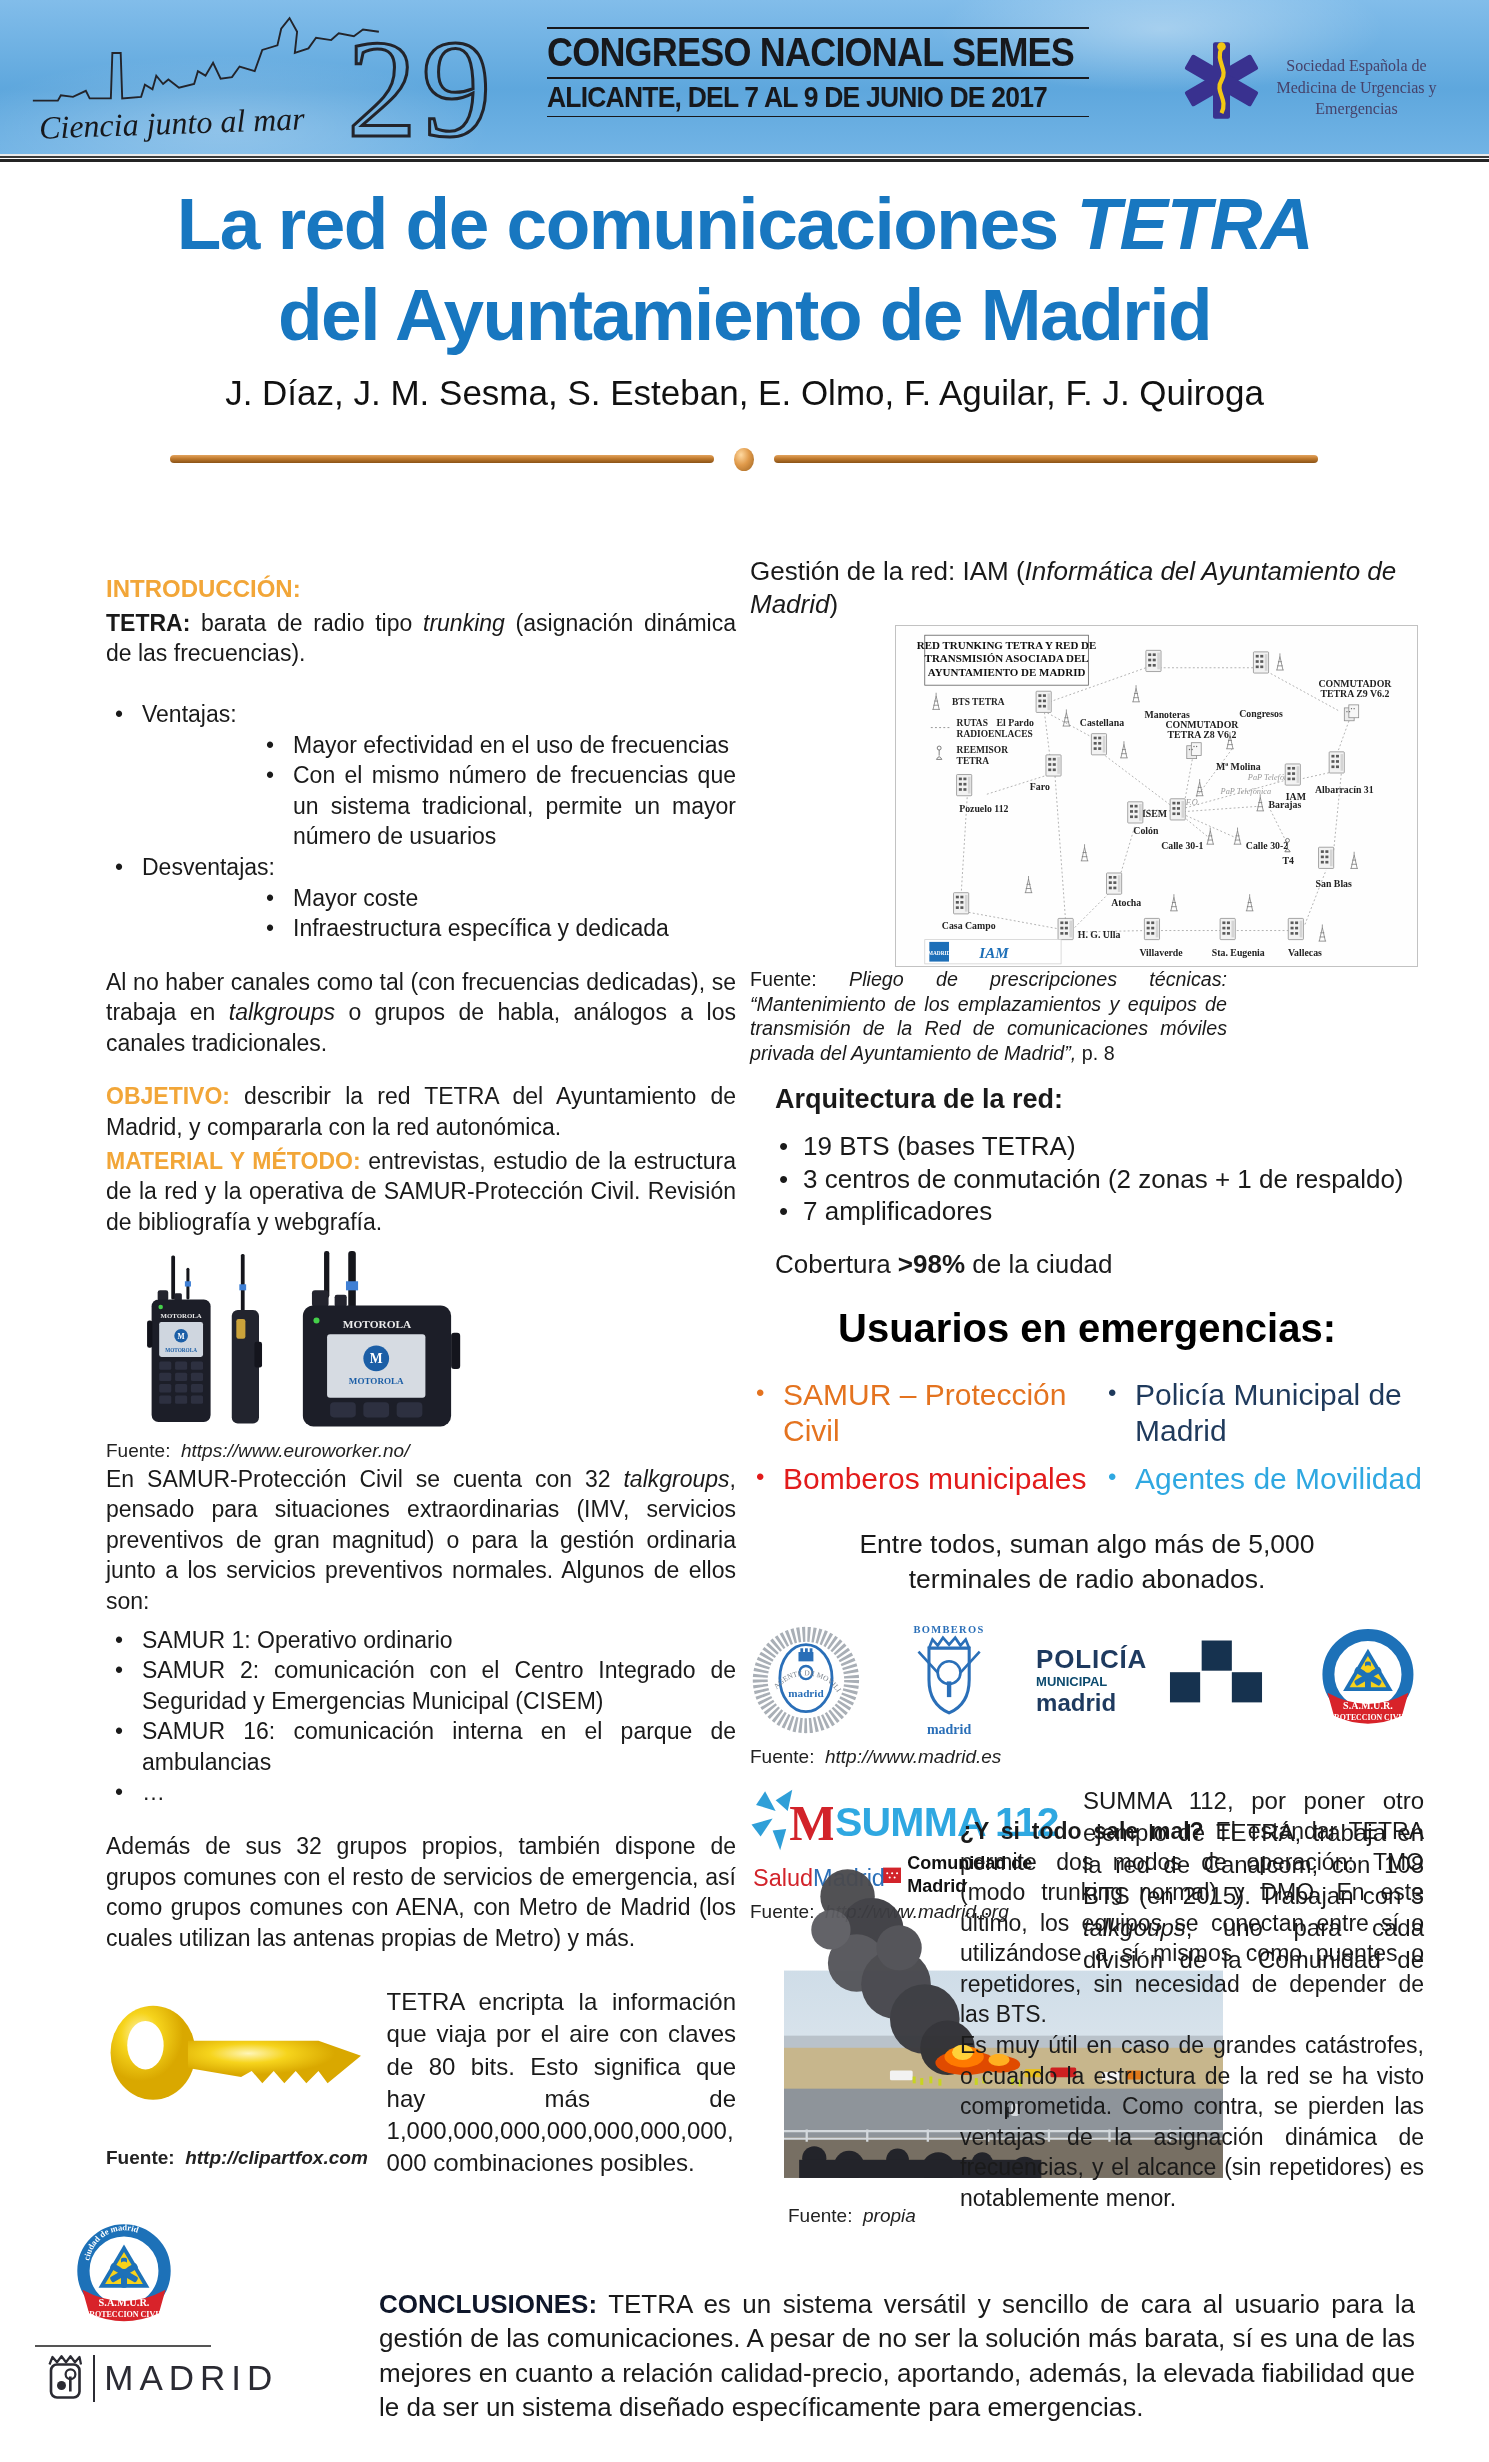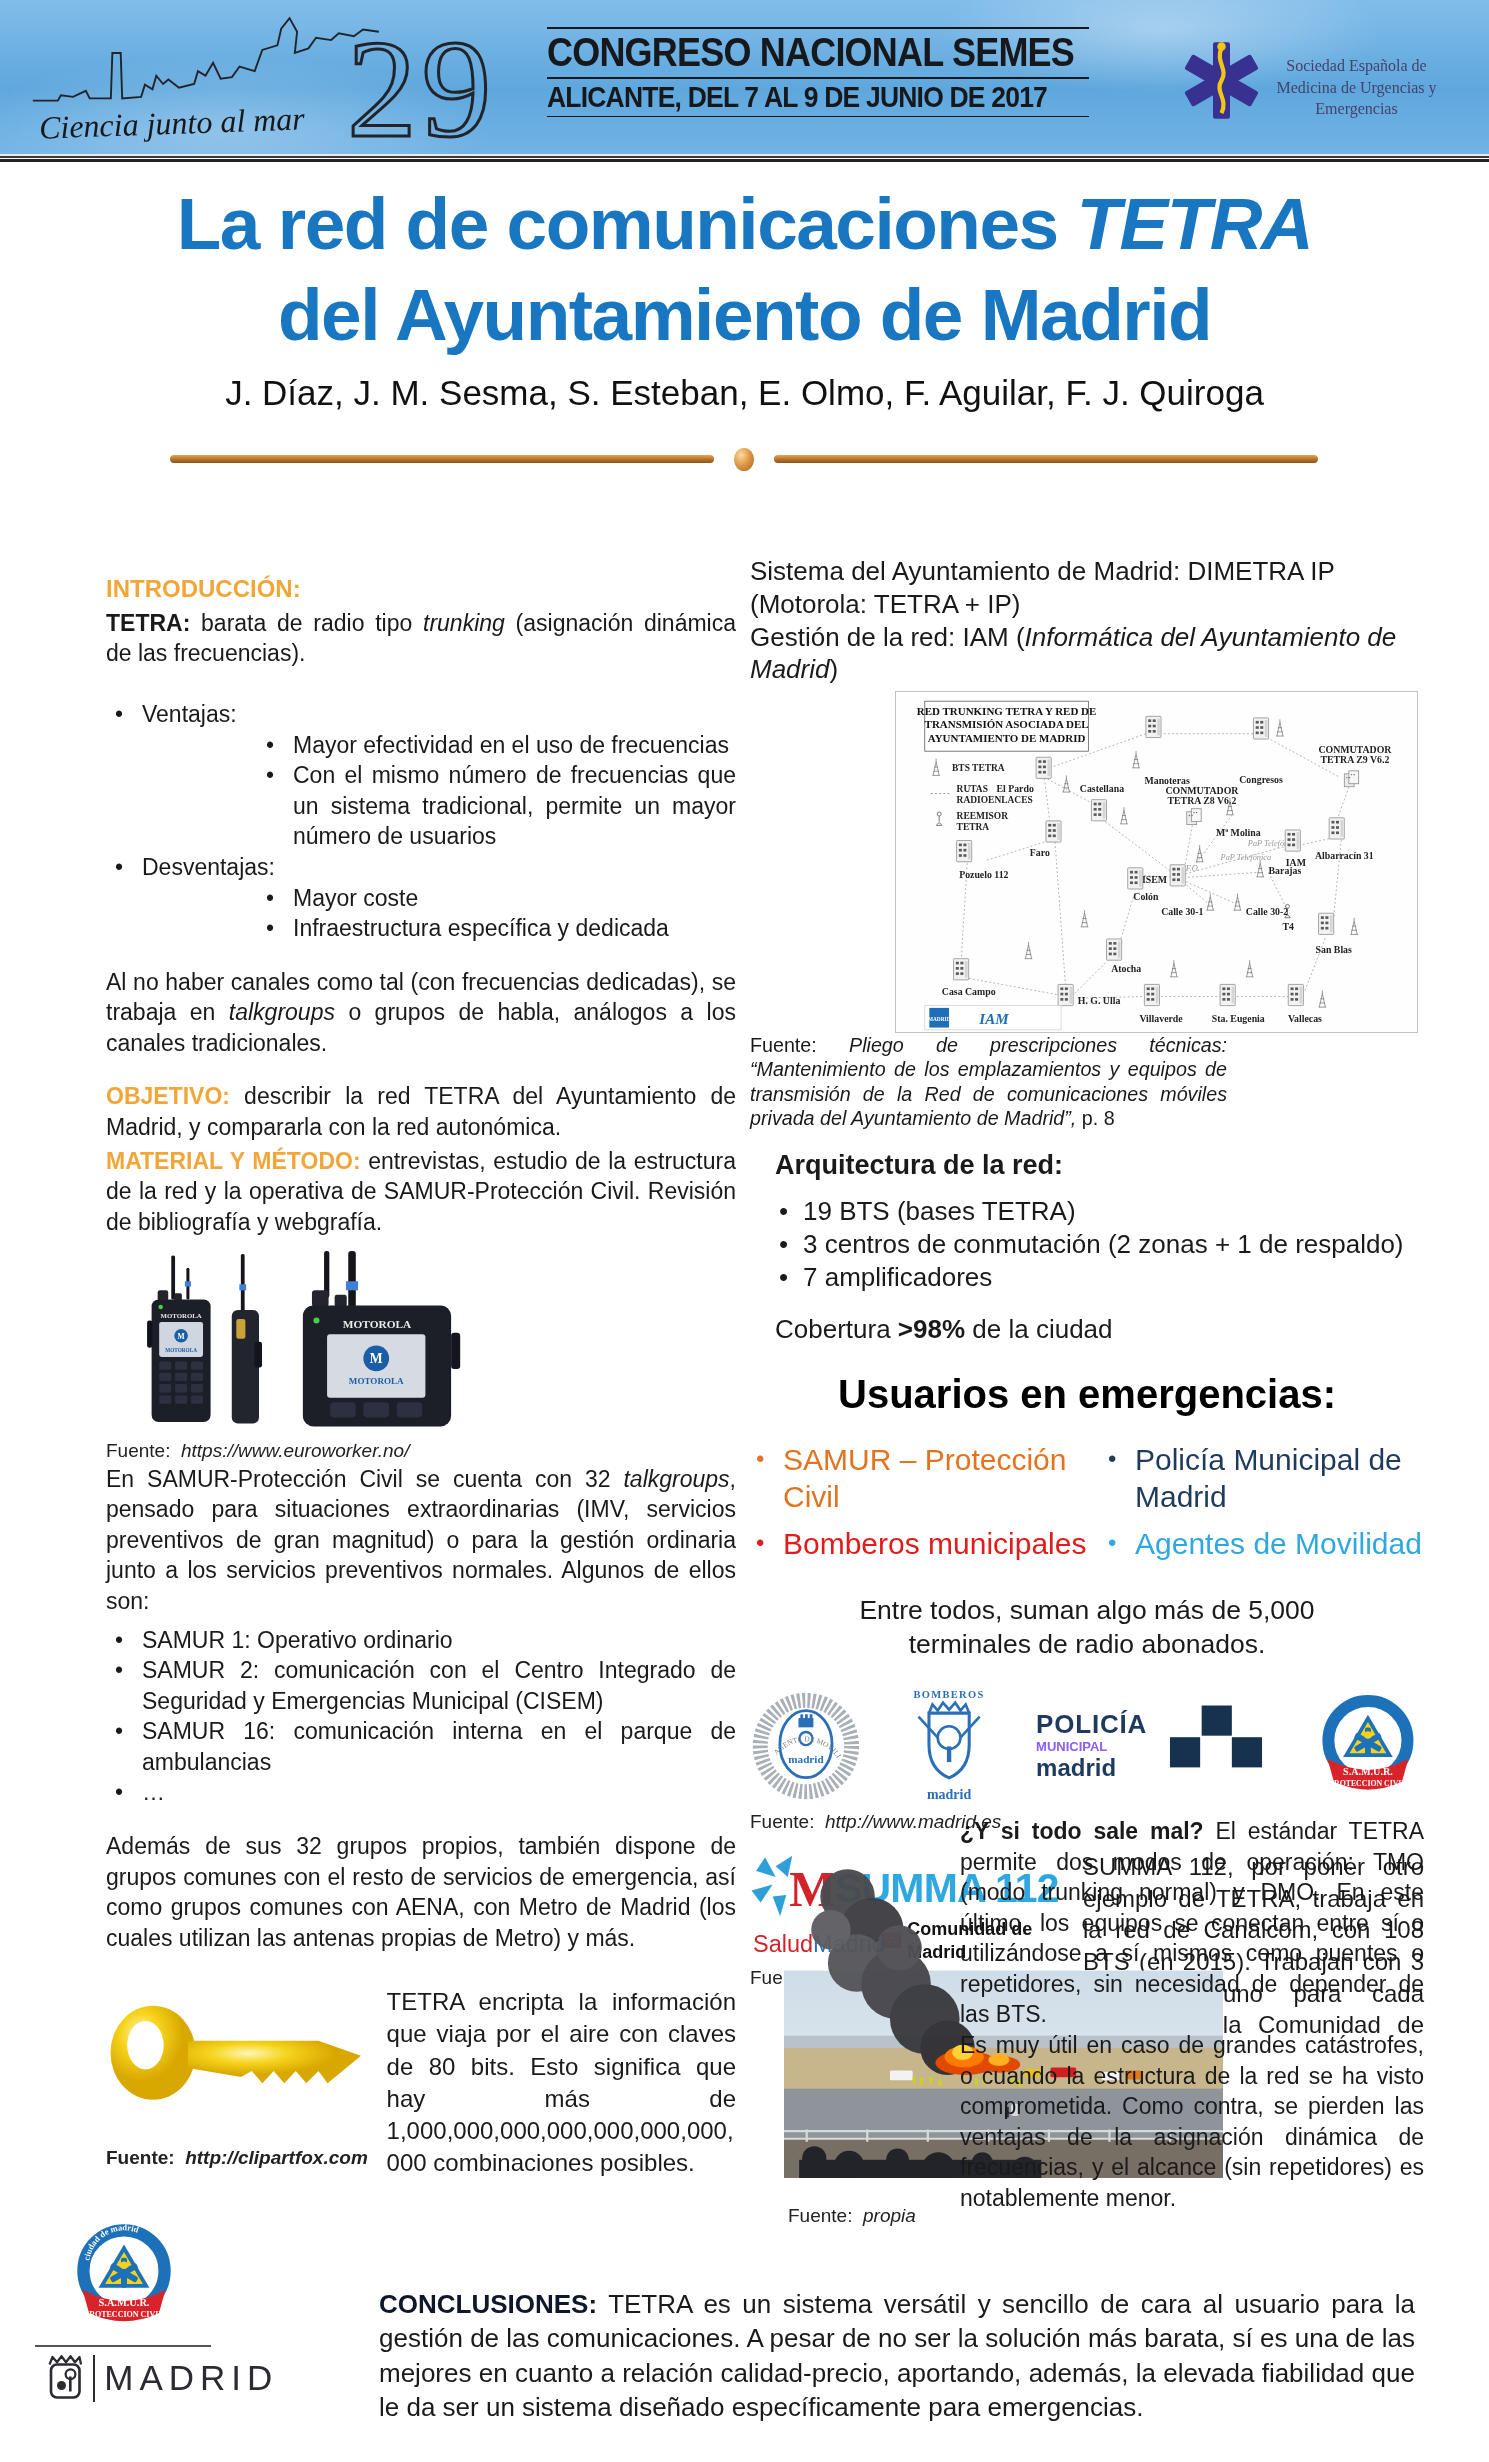--- a/index.html
+++ b/index.html
@@ -276,21 +276,20 @@
           <ellipse cx="52" cy="78" rx="24" ry="32" fill="#fff"></ellipse>
           <polygon fill="url(#gold)" points="108,72 280,72 336,92 292,128 280,112 264,128 250,112 235,128 221,112 206,128 192,112 178,120 108,108"></polygon>
         </svg>
         <p class="cap" style="margin-top:22px;font-weight:bold;"><span>Fuente:</span>&nbsp; <i>http://clipartfox.com</i></p>
       </div>
       <p class="enc">TETRA encripta la información que viaja por el aire con claves de 80 bits. Esto significa que hay más de 1,000,000,000,000,000,000,000,000 combinaciones posibles.</p>
     </div>
   </div>
 
   <div class="col-right">
-    <p>Sistema del Ayuntamiento de Madrid: DIMETRA IP (Motorola: TETRA + IP)</p>
     <p><span>Gestión de la red: IAM (</span><i>Informática del Ayuntamiento de Madrid</i><span>)</span></p>
 
     <div class="diagram">
       <svg width="521" height="341" viewBox="0 0 688 450" style="font-size:34px">
         <defs>
           <g id="bld">
             <rect x="0" y="0" width="20" height="28" rx="1" fill="#f2f2f2" stroke="#8a8a8a"></rect>
             <rect x="3" y="4" width="4" height="3.5" fill="#5a5a5a"></rect>
               <rect x="9" y="4" width="4" height="3.5" fill="#5a5a5a"></rect>
             <rect x="3" y="11" width="4" height="3.5" fill="#5a5a5a"></rect>
@@ -453,21 +452,21 @@
         <path d="M32 30 L36 20 L42 27 L48 18 L55 26 L62 18 L68 27 L74 20 L78 30" fill="none" stroke="#2a6fb8" stroke-width="3"></path>
         <circle cx="55" cy="58" r="13" fill="none" stroke="#2a6fb8" stroke-width="3"></circle>
         <rect x="52.5" y="68" width="5" height="18" fill="#2a6fb8"></rect>
         <path d="M20 34 L42 58 M90 34 L68 58" stroke="#2a6fb8" stroke-width="3"></path>
         <text x="55" y="128" text-anchor="middle" font-size="16" font-weight="bold" fill="#2a6fb8" font-family="Liberation Sans,sans-serif">madrid</text>
       </svg>
 
       <div style="display:flex;align-items:center;gap:12px;">
         <div style="text-align:left;line-height:1;">
           <div style="font-size:26px;font-weight:800;color:#1e3a5f;letter-spacing:0.8px;">POLICÍA</div>
-          <div style="font-size:13px;font-weight:bold;color:#8b5cf6;margin-top:3px;">MUNICIPAL</div>
+          <div style="font-size:13px;font-weight:bold;color:#0c4a6e;margin-top:3px;">MUNICIPAL</div>
           <div style="font-size:24px;font-weight:800;color:#1e3a5f;margin-top:3px;">madrid</div>
         </div>
         <svg width="114" height="83" viewBox="0 0 150 110">
           <rect x="56" y="2" width="40" height="40" fill="#16324f"></rect>
           <rect x="14" y="44" width="40" height="40" fill="#16324f"></rect>
           <rect x="96" y="44" width="40" height="40" fill="#16324f"></rect>
         </svg>
       </div>
 
       <svg width="114" height="114" viewBox="0 0 120 124" style="font-size:34px">

